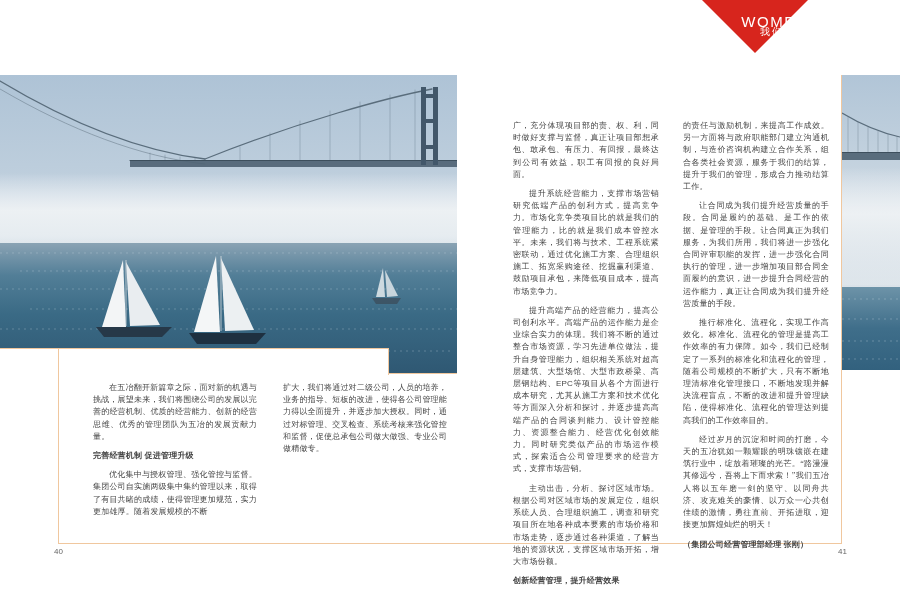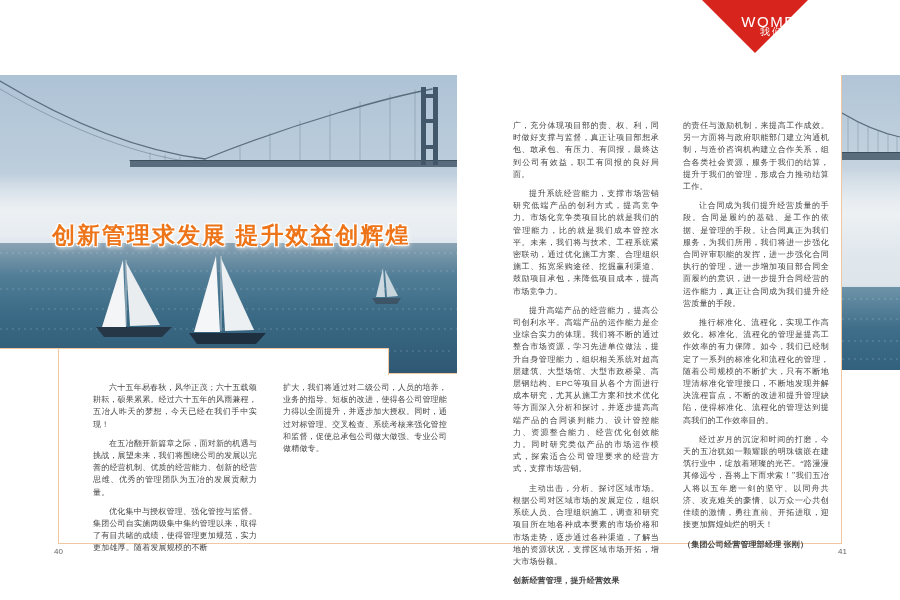--- a/index.html
+++ b/index.html
@@ -180,32 +180,31 @@
       </g>
     </svg>
   </div>
 
   <div id="photo-notch"></div>
 
   <div class="frame" id="frame-left"></div>
   <div class="frame" id="frame-bottom"></div>
   <div class="frame" id="frame-right"></div>
 
-  <div id="headline">创新管理求发展 提升效益创辉煌</div>
 
   <div id="badge">
     <div class="tri"></div>
     <div class="b1">WOMEN</div>
     <div class="b2">我们</div>
   </div>
 
   <div id="left-text" class="textarea">
     <div class="col">
-      <p class="ind">六十五年易春秋，风华正茂；六十五载颂耕耘，硕果累累。经过六十五年的风雨兼程，五冶人昨天的梦想，今天已经在我们手中实现！</p>
       <p class="ind">在五冶翻开新篇章之际，面对新的机遇与挑战，展望未来，我们将围绕公司的发展以完善的经营机制、优质的经营能力、创新的经营思维、优秀的管理团队为五冶的发展贡献力量。</p>
+      <p class="subhead">完善经营机制 促进管理升级</p>
       <p class="ind">优化集中与授权管理、强化管控与监督。集团公司自实施两级集中集约管理以来，取得了有目共睹的成绩，使得管理更加规范，实力更加雄厚。随着发展规模的不断</p>
     </div>
     <div class="col">
       <p>扩大，我们将通过对二级公司，人员的培养，业务的指导、短板的改进，使得各公司管理能力得以全面提升，并逐步加大授权。同时，通过对标管理、交叉检查、系统考核来强化管控和监督，促使总承包公司做大做强、专业公司做精做专。</p>
     </div>
   </div>
 
   <div id="right-text" class="textarea">
     <div class="col">
       <p>广，充分体现项目部的责、权、利，同时做好支撑与监督，真正让项目部想承包、敢承包、有压力、有回报，最终达到公司有效益，职工有回报的良好局面。</p>

